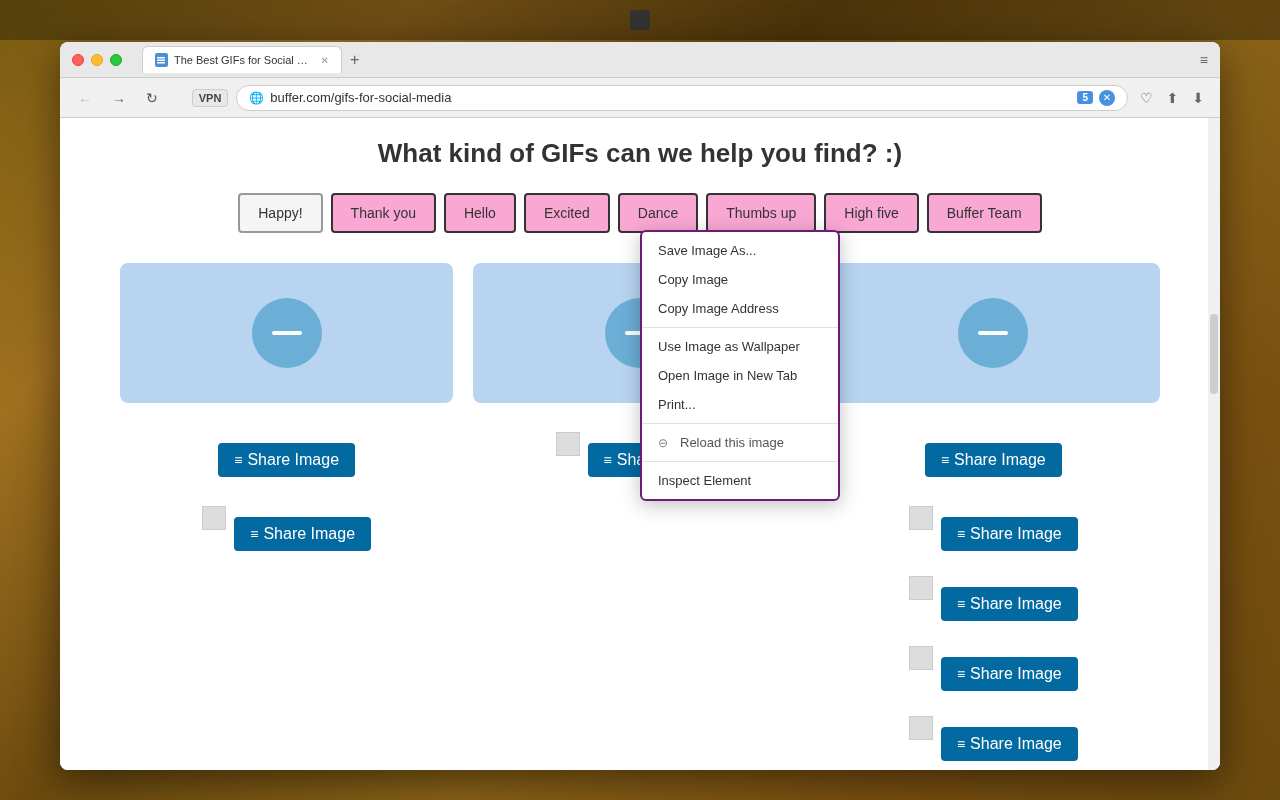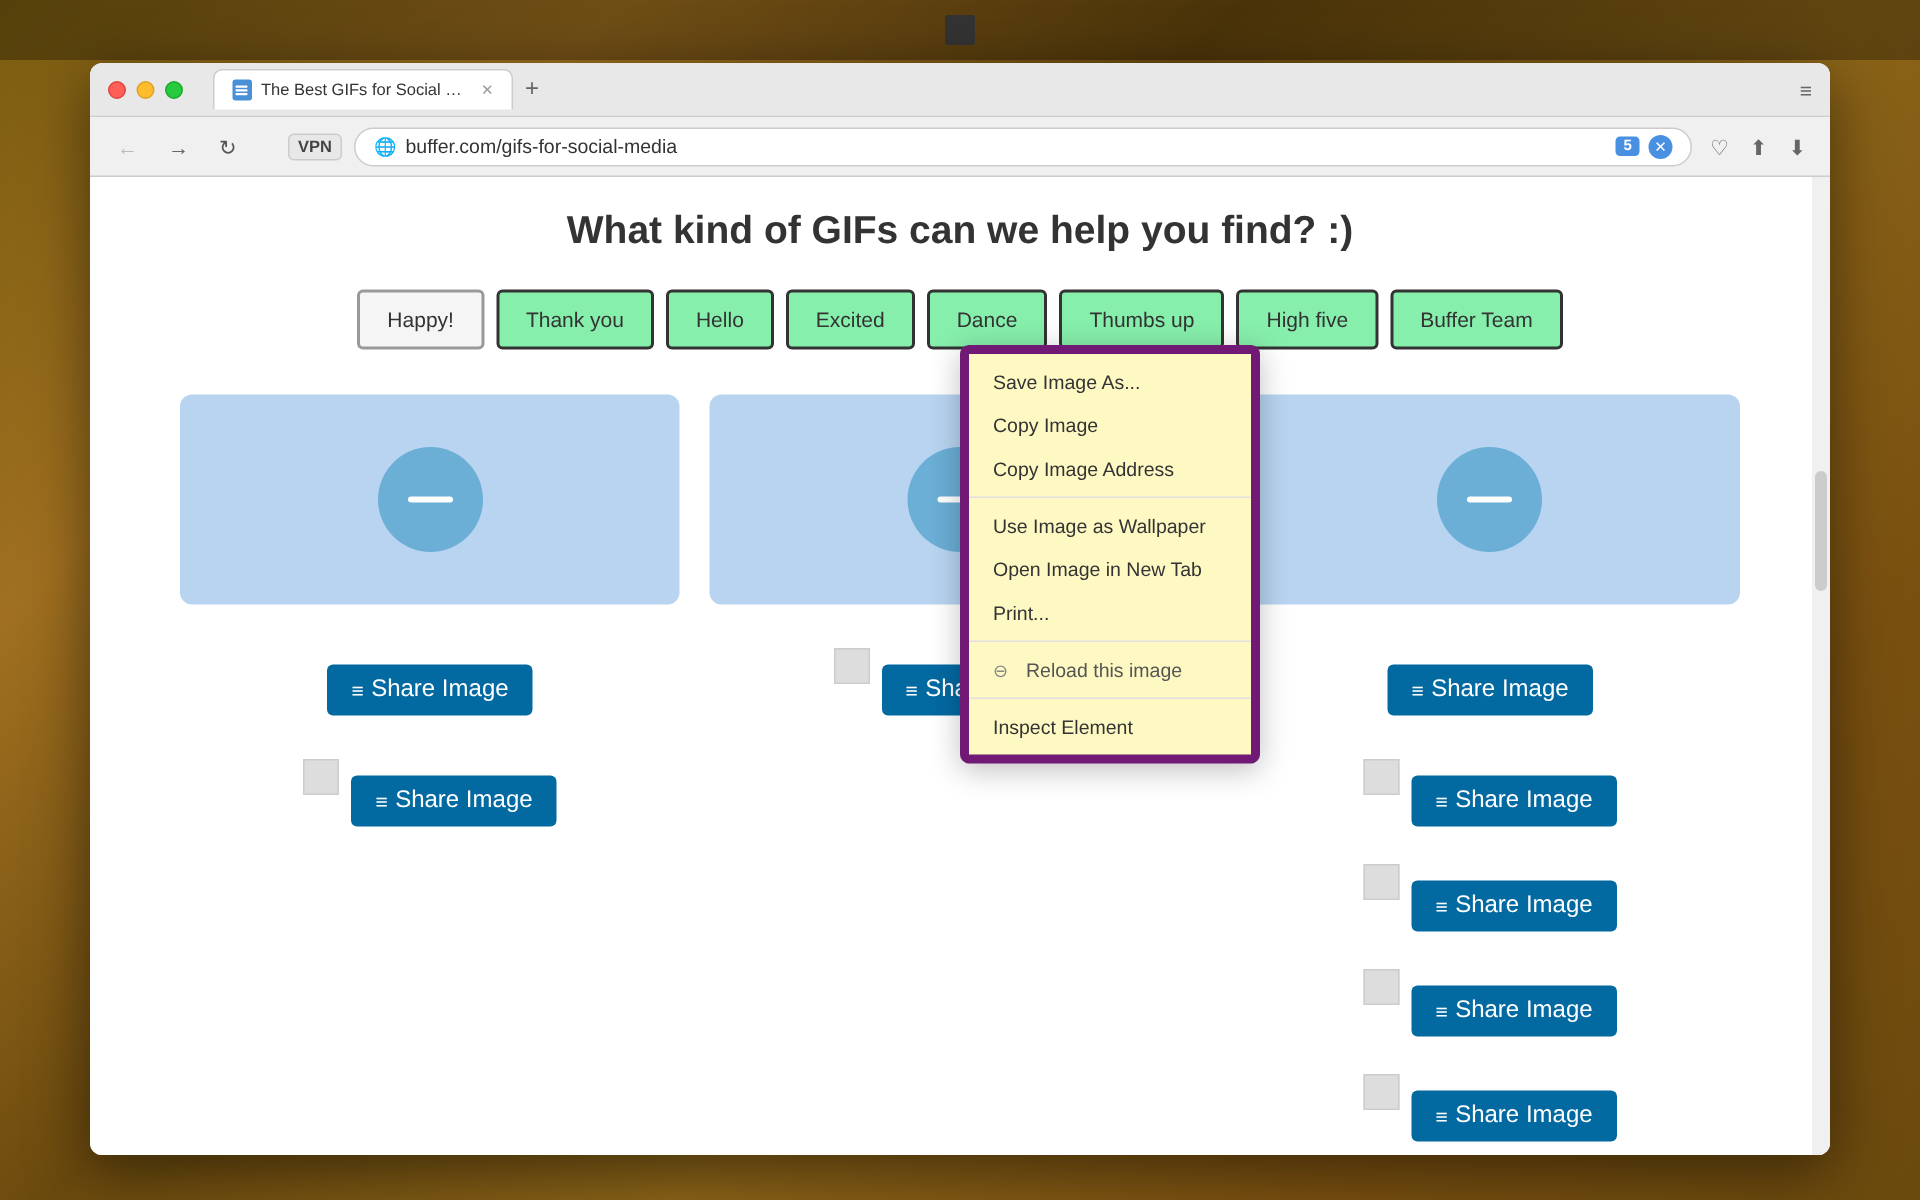--- a/index.html
+++ b/index.html
@@ -252,21 +252,21 @@
       display: flex;
       gap: 8px;
       flex-wrap: wrap;
       justify-content: center;
       margin-bottom: 30px;
     }
 
     .cat-btn {
       padding: 10px 18px;
       border: 2px solid #333;
-      background: #86efac;
+      background: #f9a8d4;
       border-radius: 4px;
       font-size: 14px;
       font-weight: 500;
       color: #333;
       cursor: pointer;
       white-space: nowrap;
     }
 
     .cat-btn.active {
       background: #f5f5f5;
@@ -366,22 +366,22 @@
       height: 80px;
       background: #ccc;
       border-radius: 4px;
     }
 
     
     .context-menu {
       position: absolute;
       top: 230px;
       left: 640px;
-      background: #fef9c3;
-      border: 6px solid #701a75;
+      background: #ffffff;
+      border: 2px solid #701a75;
       border-radius: 6px;
       box-shadow: 0 4px 20px rgba(0,0,0,0.25);
       min-width: 200px;
       z-index: 1000;
       overflow: hidden;
     }
 
     .context-menu-group {
       padding: 4px 0;
       border-bottom: 1px solid #e0e0e0;

